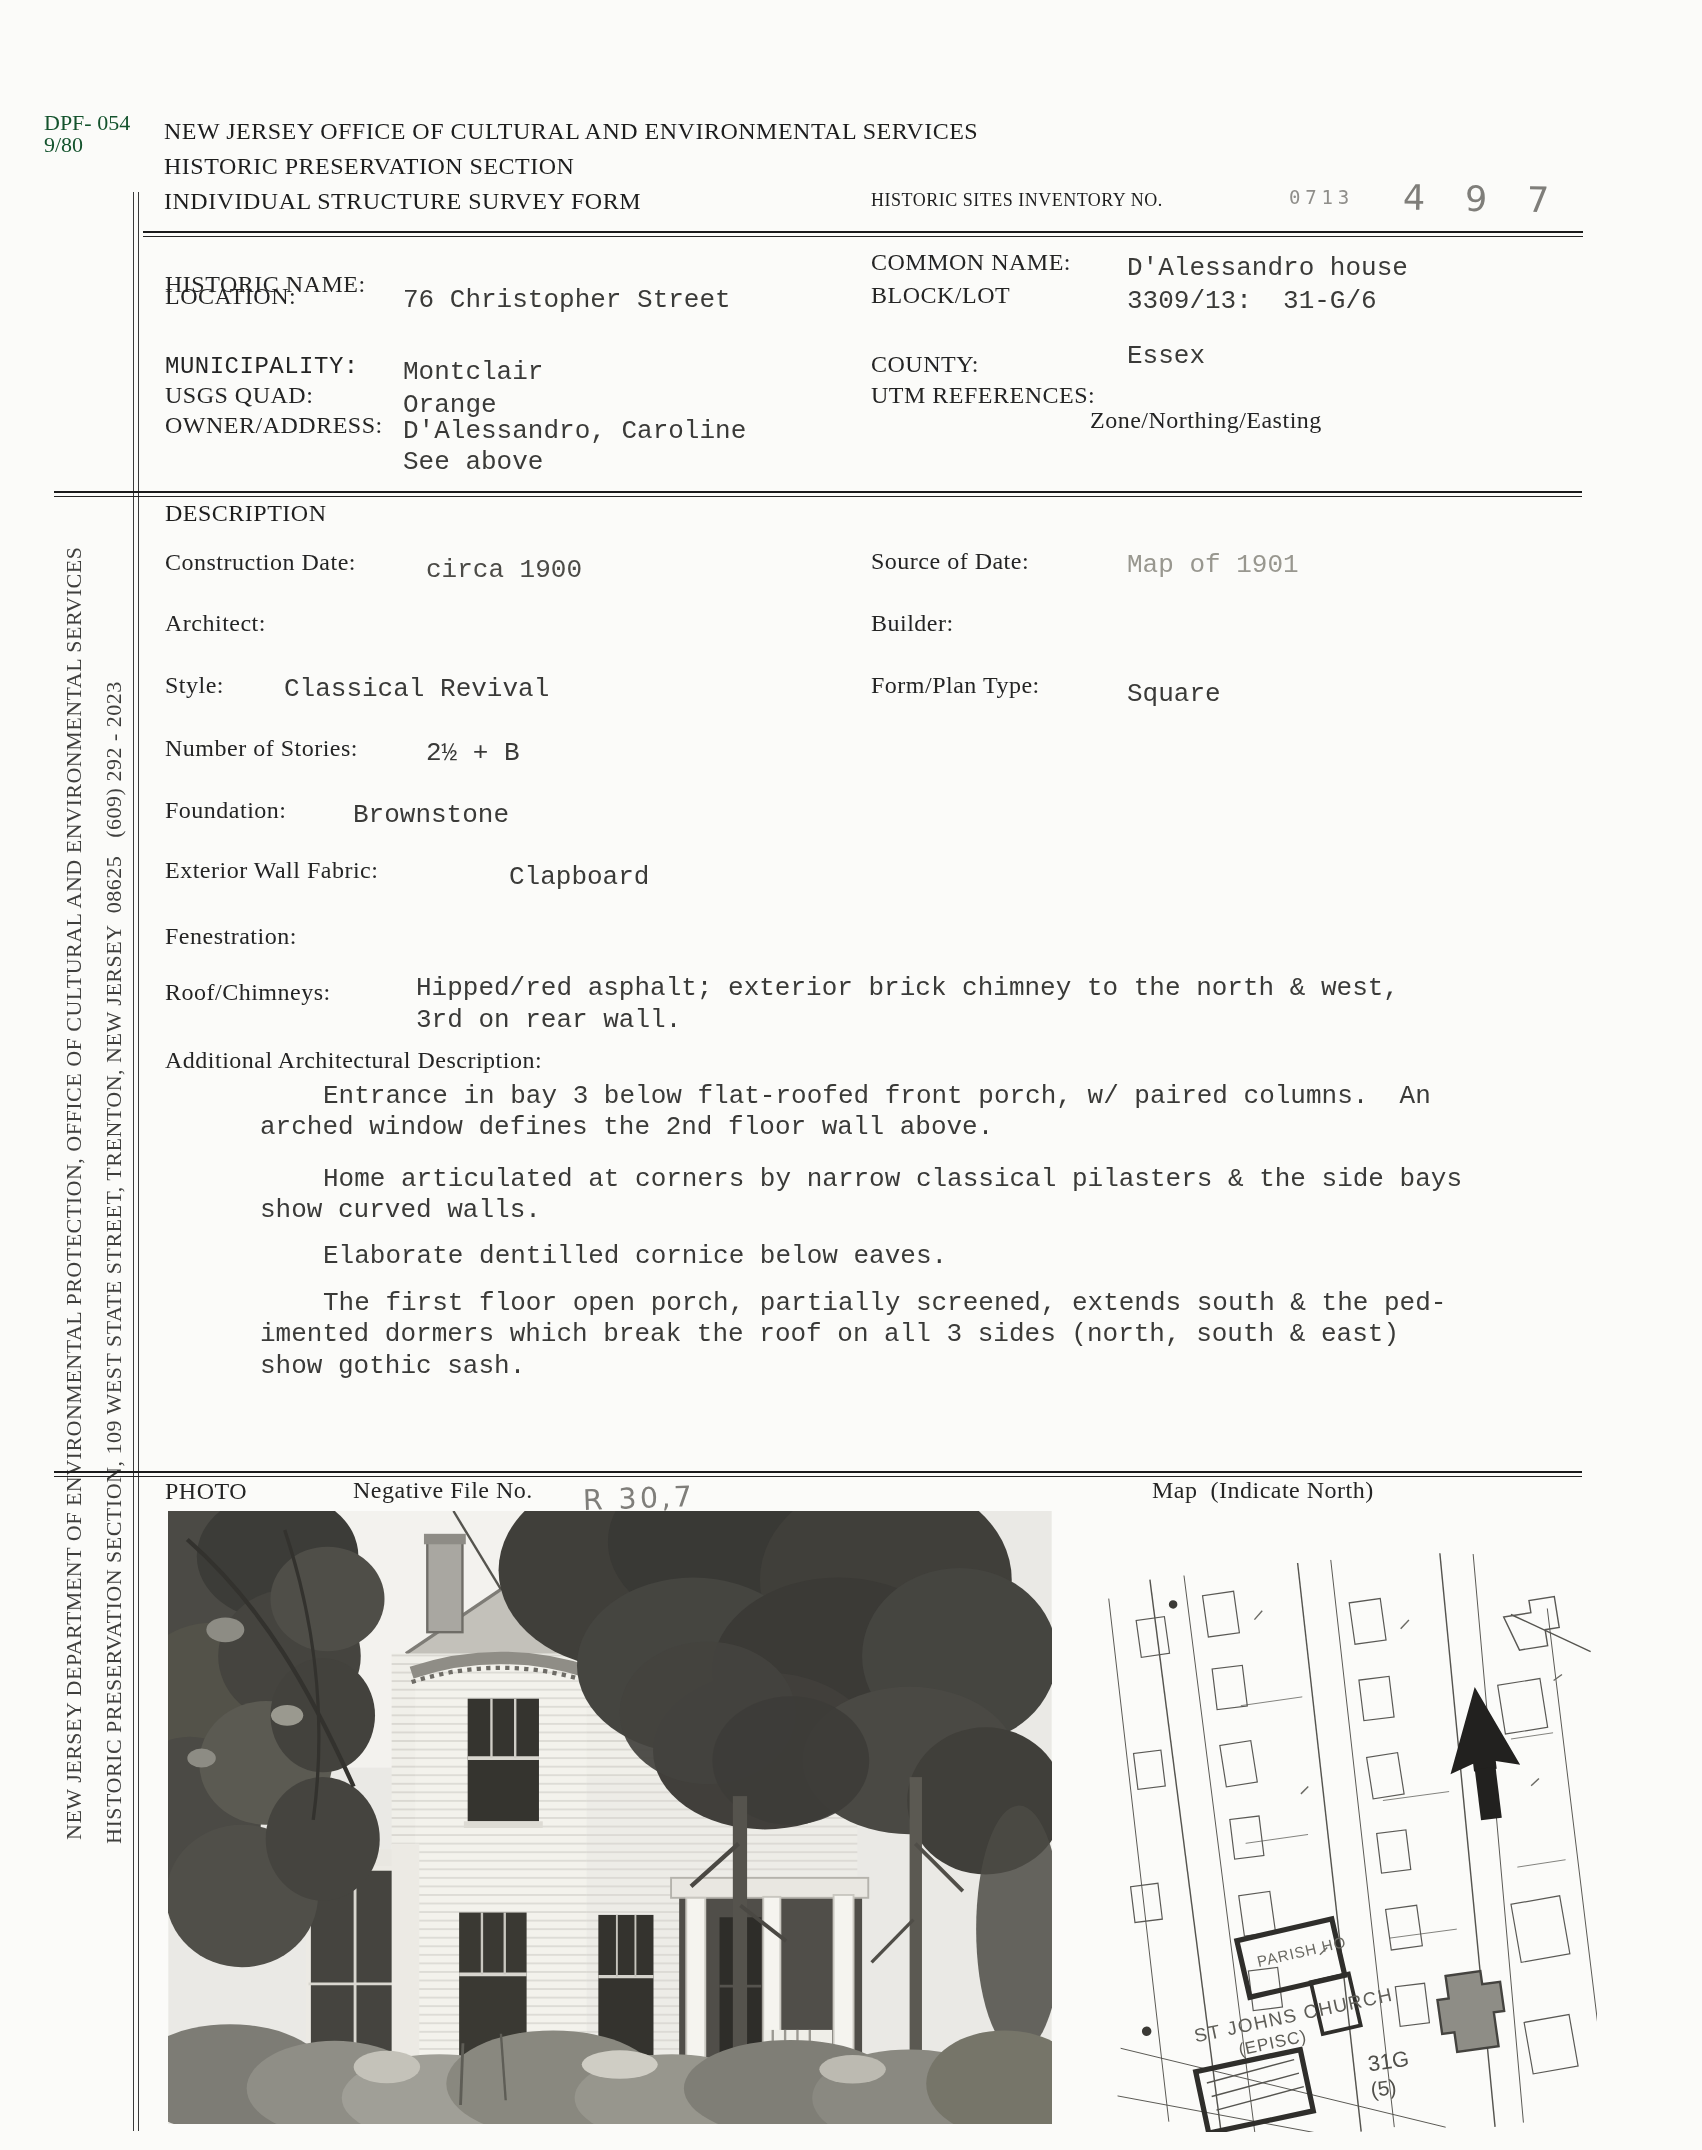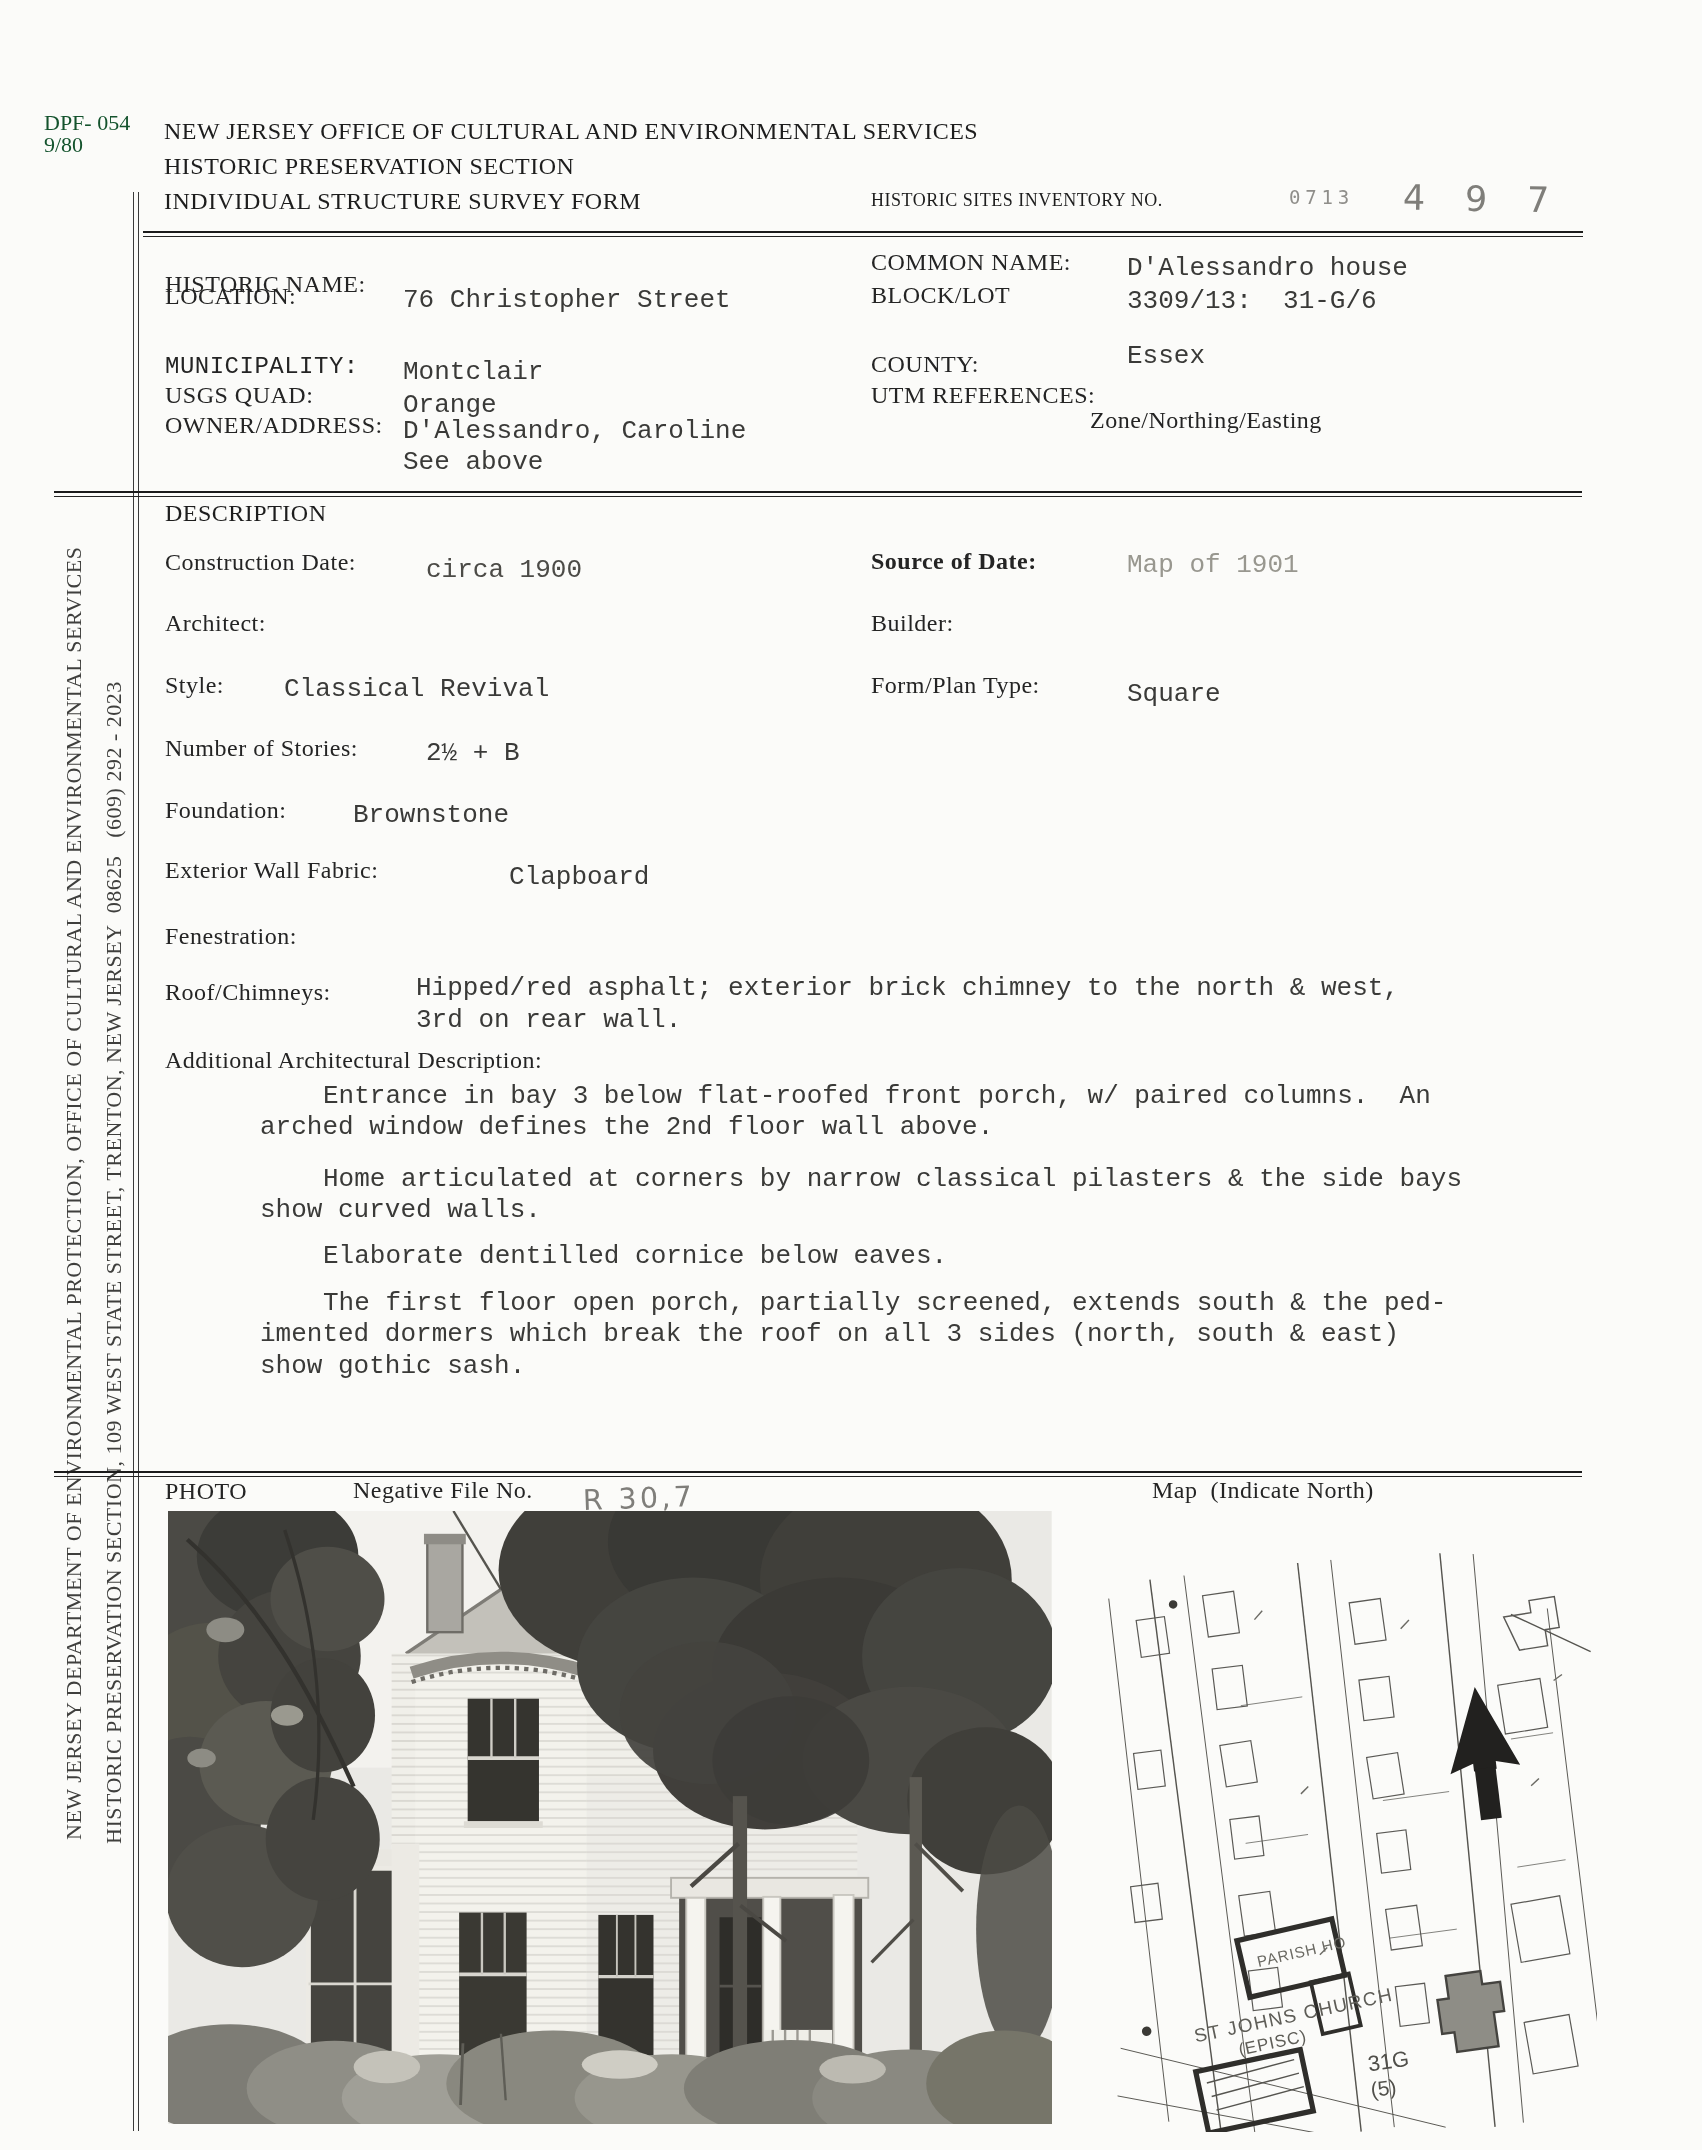--- a/index.html
+++ b/index.html
@@ -62,21 +62,21 @@
   <div class="abs slabel" style="left:1090px;top:407px;">Zone/Northing/Easting</div>
 
   <div class="abs slabel" style="left:165px;top:412px;">OWNER/ADDRESS:</div>
   <div class="abs mono" style="left:403px;top:416px;">D'Alessandro, Caroline</div>
   <div class="abs mono" style="left:403px;top:447px;">See above</div>
 
   <div class="abs shead" style="left:165px;top:500px;">DESCRIPTION</div>
 
   <div class="abs slabel" style="left:165px;top:549px;">Construction Date:</div>
   <div class="abs mono mid" style="left:426px;top:555px;">circa 1900</div>
-  <div class="abs slabel" style="left:871px;top:548px;font-weight:bold;">Source of Date:</div>
+  <div class="abs slabel" style="left:871px;top:548px;">Source of Date:</div>
   <div class="abs mono light" style="left:1127px;top:550px;">Map of 1901</div>
 
   <div class="abs slabel" style="left:165px;top:610px;">Architect:</div>
   <div class="abs slabel" style="left:871px;top:610px;">Builder:</div>
 
   <div class="abs slabel" style="left:165px;top:672px;">Style:</div>
   <div class="abs mono" style="left:284px;top:674px;">Classical Revival</div>
   <div class="abs slabel" style="left:871px;top:672px;">Form/Plan Type:</div>
   <div class="abs mono" style="left:1127px;top:679px;">Square</div>
 

